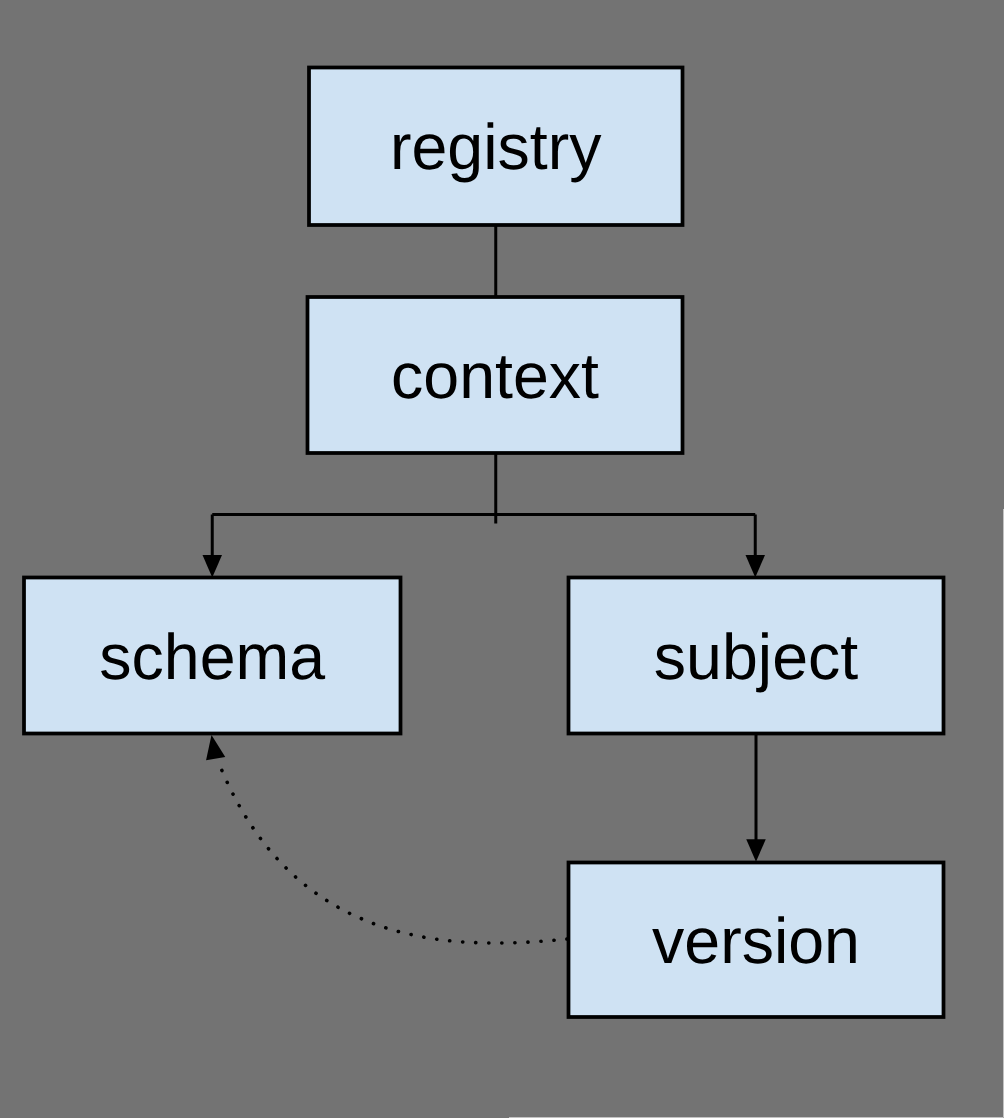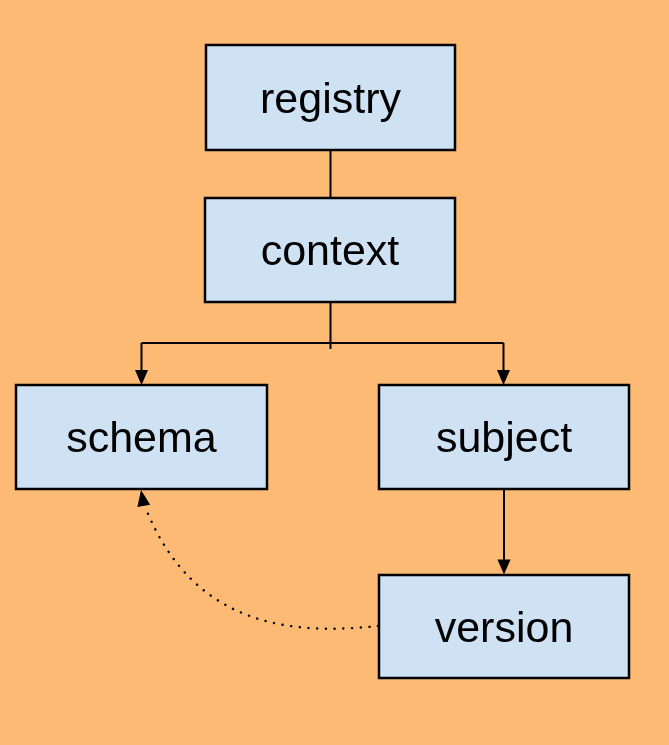--- a/index.html
+++ b/index.html
@@ -4,21 +4,21 @@
 <style>
   html, body {
     margin: 0;
     padding: 0;
     background: #ffffff;
   }
   .stage {
     position: relative;
     width: 669px;
     height: 745px;
-    background: #fdba74;
+    background: #737373;
     overflow: hidden;
     text-align: center;
   }
   svg { display: block; }
   .node-box {
     stroke: #000000;
     stroke-width: 2.5;
   }
   .node-label {
     font-family: "Liberation Sans", "DejaVu Sans", sans-serif;

